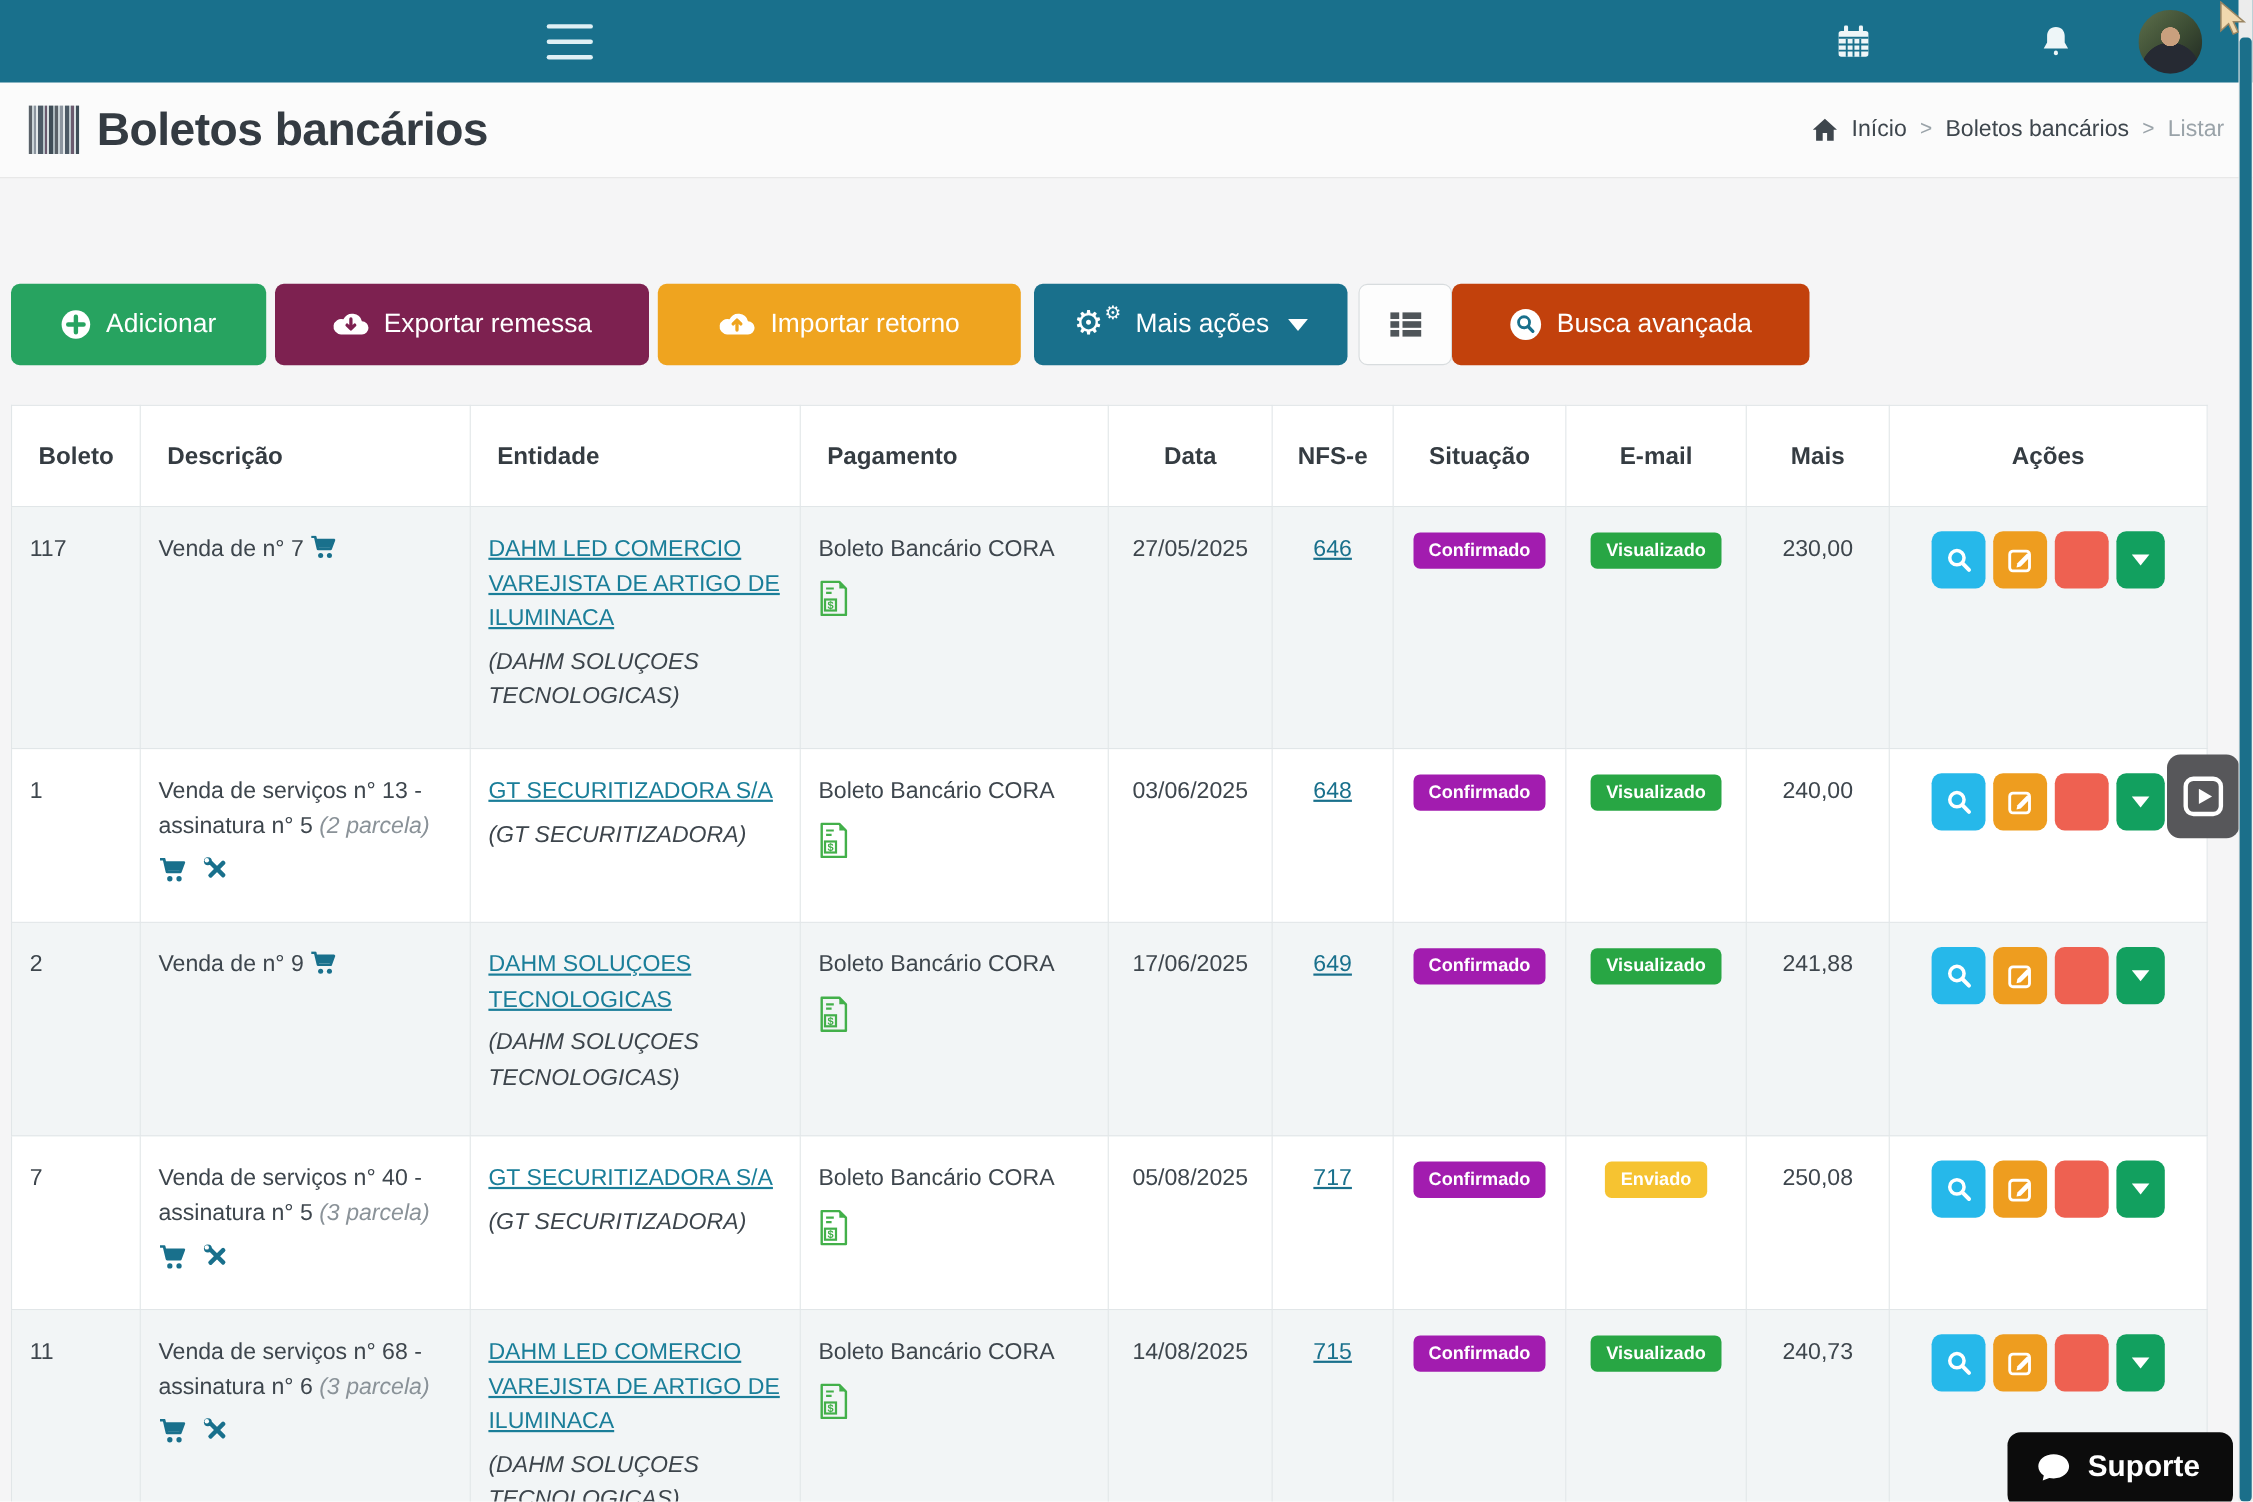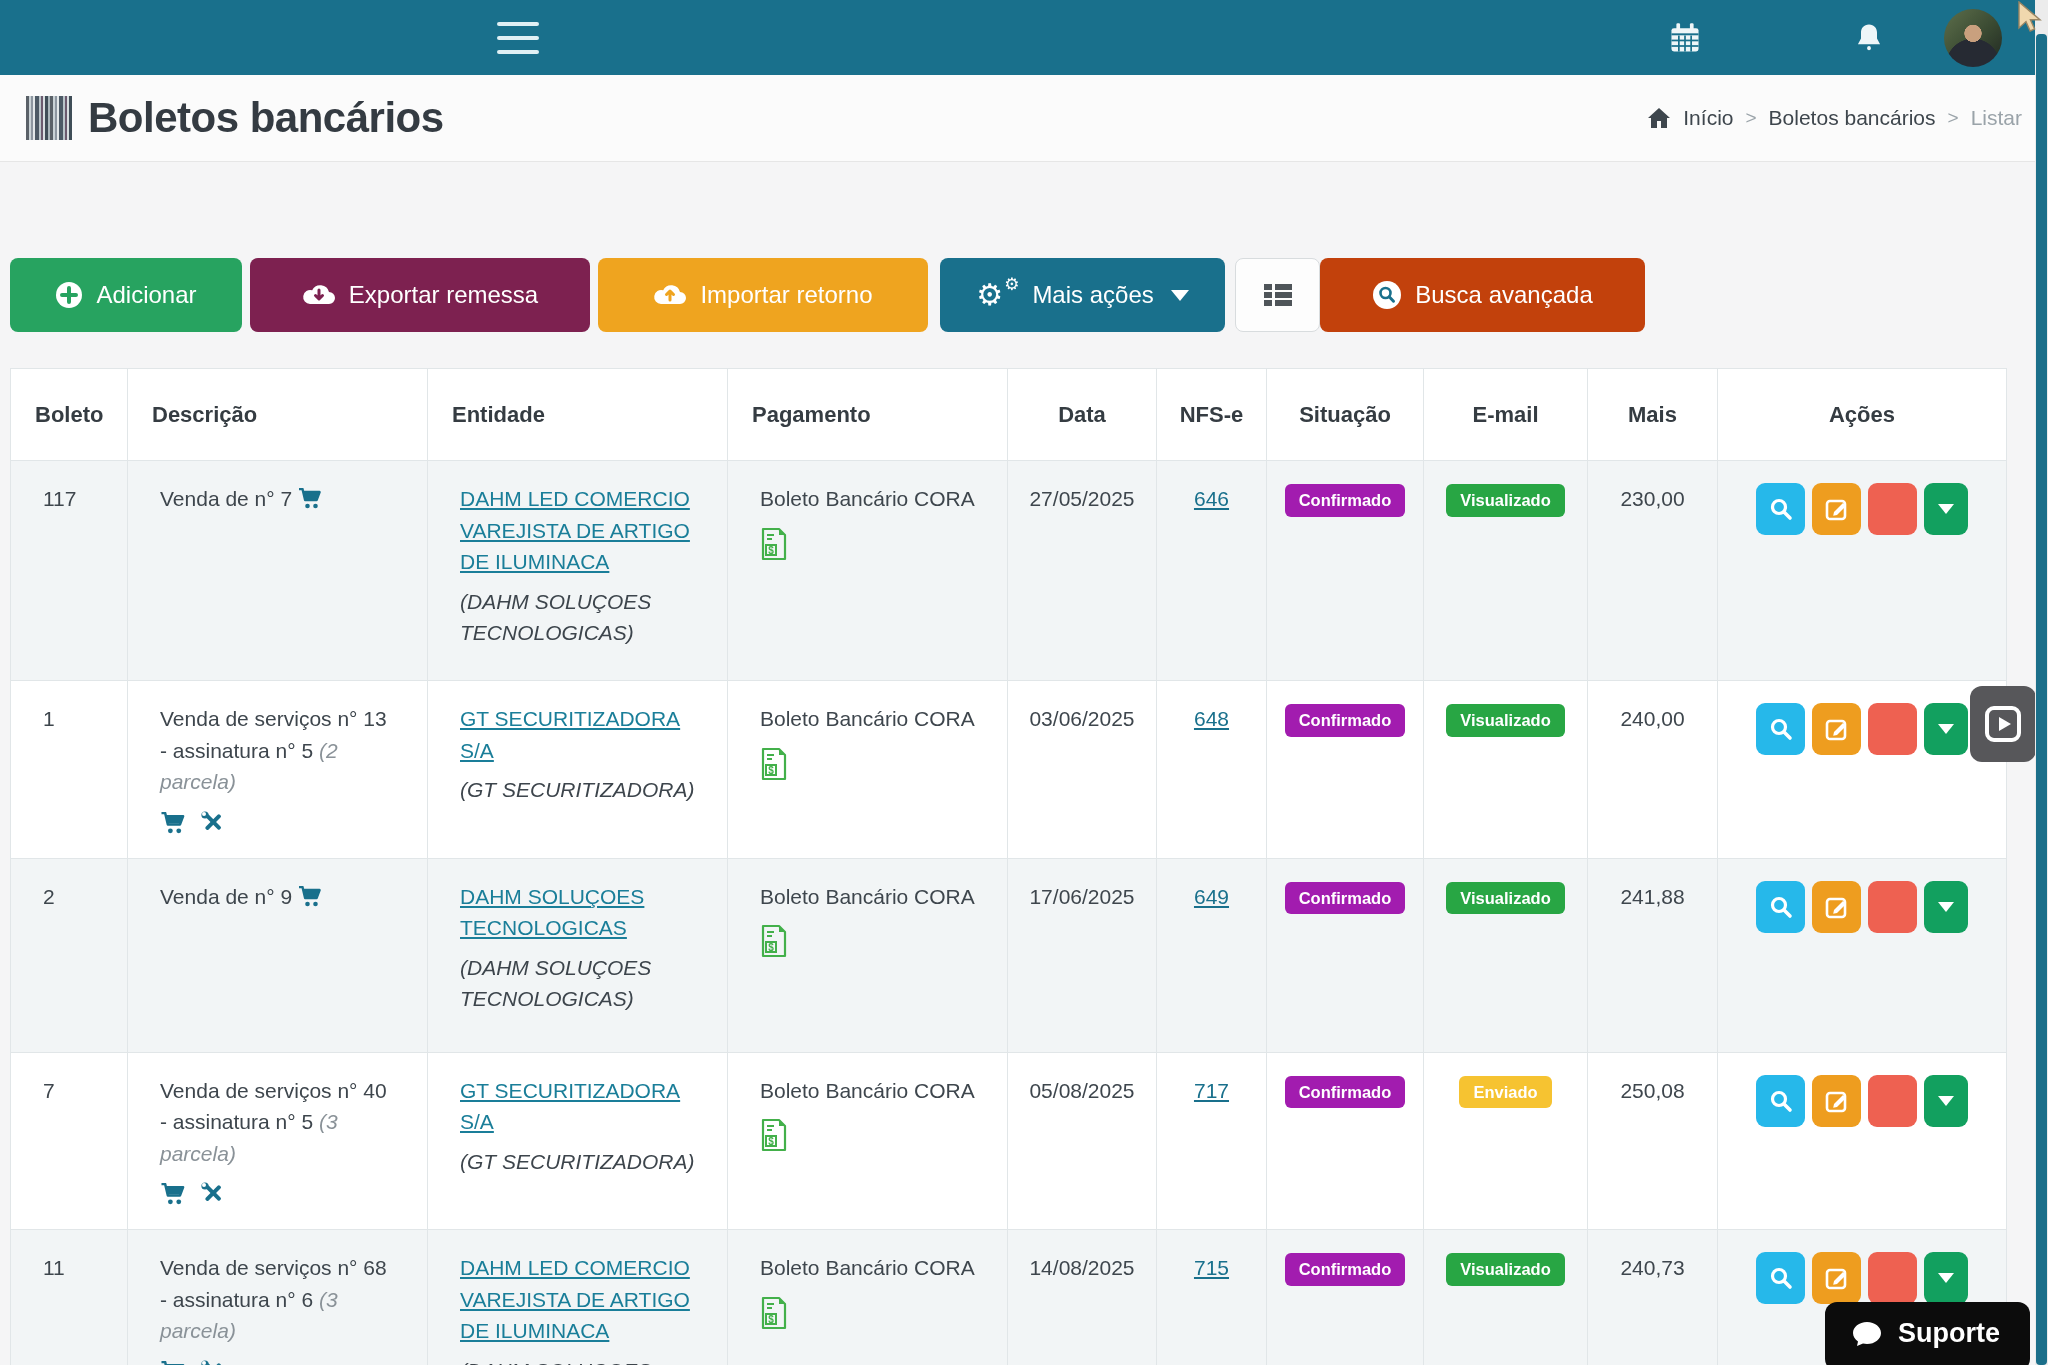--- a/index.html
+++ b/index.html
@@ -63,21 +63,21 @@
   .gear-small { font-size:17px; line-height:1; margin-left:-12px; margin-top:-22px; }
 
   
   table { border-collapse:collapse; margin:36px 0 0 10px; width:1996px; background:#fff;
     table-layout:fixed; }
   th, td { border:1px solid #e1e6e8; vertical-align:top; }
   thead th { height:92px; vertical-align:middle; font-size:22px; color:#353c42;
     text-align:left; padding-left:24px; background:#fff; }
   thead th.ctr { text-align:center; padding-left:0; }
   tbody tr:nth-child(odd) td { background:#f2f5f6; }
-  td { padding:22px 32px; font-size:21px; color:#3e464d; line-height:1.5; }
+  td { padding:22px 16px; font-size:21px; color:#3e464d; line-height:1.5; }
   td.ctr { text-align:center; padding-left:8px; padding-right:8px; }
   .note { font-style:italic; color:#8a9298; }
   .desc-icons { margin-top:12px; display:flex; gap:14px; align-items:center; }
   .ent-link { color:#1a7e99; text-decoration:underline; cursor:pointer; display:inline; }
   .ent-sub { font-style:italic; color:#3d454c; margin-top:8px; }
   .pay-icon { margin-top:12px; }
   .nfse-link { color:#19708c; text-decoration:underline; cursor:pointer; }
   .badge { display:inline-block; padding:7px 14px; border-radius:6px; color:#fff;
     font-size:16.5px; font-weight:bold; line-height:1.15; }
   .badge-confirm { background:#a21caf; }

